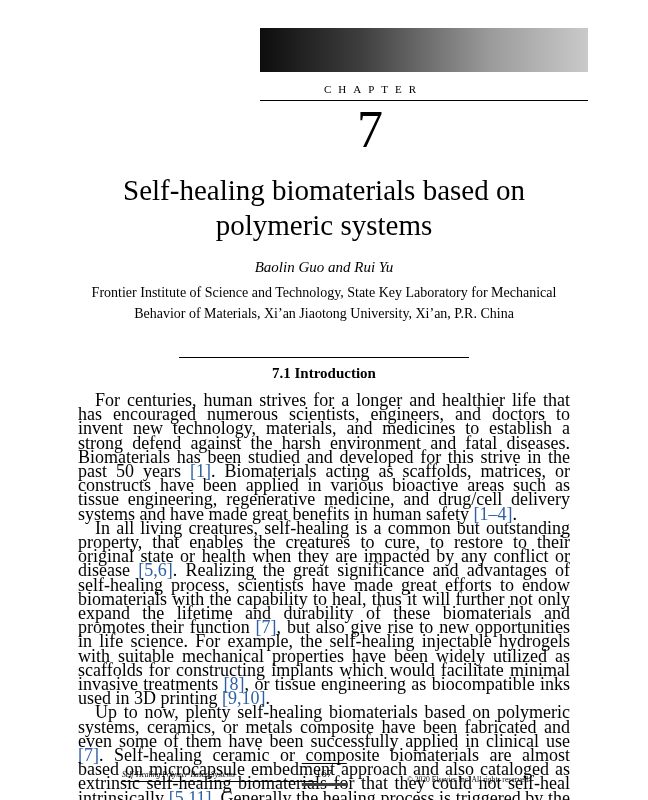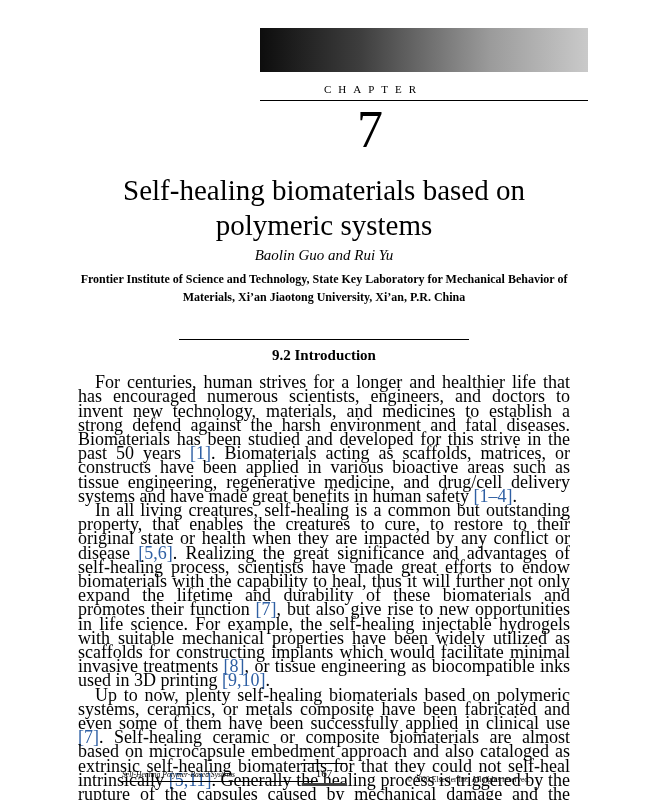--- a/index.html
+++ b/index.html
@@ -17,23 +17,23 @@
   .chapter-banner{width:360px;margin:28px 0 0 200px;}
   .gradient-bar{
     height:44px;width:100%;
     background:linear-gradient(90deg,var(--banner-dark) 0%,#3e3e3e 28%,#9b9b9b 64%,var(--banner-light) 100%);
   }
   .chapter-inner{width:220px;text-align:center;}
   .chapter-label{font-size:11px;letter-spacing:7px;margin-top:11px;text-indent:7px;}
   .chapter-rule{border-top:1.2px solid #000;margin-top:5px;width:100%;}
   .chapter-number{font-size:52px;line-height:1.05;margin-top:2px;}
   
-  .title{font-weight:400;font-size:29px;line-height:1.22;text-align:center;max-width:500px;margin:15px auto 4px;}
+  .title{font-weight:400;font-size:29px;line-height:1.22;text-align:center;max-width:500px;margin:15px auto 16px;}
   .authors{text-align:center;font-style:italic;font-size:15px;}
-  .affiliation{text-align:center;font-weight:bold;font-size:12px;line-height:1.45;max-width:505px;margin:7px auto 0;}
+  .affiliation{text-align:center;font-weight:normal;font-size:14px;line-height:1.45;max-width:505px;margin:7px auto 0;}
   
   .section-rule{width:290px;border-top:1px solid #000;margin:33px auto 0;}
   .section-heading{text-align:center;font-size:15px;font-weight:bold;margin:7px 0 0;}
   
   .content{width:492px;margin:11px auto 0;font-size:18px;line-height:14.2px;text-align:justify;}
   .content p{margin:0;text-indent:17px;}
   .cite{color:var(--cite);cursor:pointer;}
   
   .footer{position:absolute;left:62px;right:58px;bottom:16px;display:flex;justify-content:space-between;align-items:flex-end;}
   .footer-left{font-size:7.6px;width:225px;line-height:1.25;}
@@ -63,21 +63,21 @@
     </div>
   </div>
 
   <h1 class="title">Self-healing biomaterials based on polymeric systems</h1>
 
   <div class="authors">Baolin Guo and Rui Yu</div>
 
   <div class="affiliation">Frontier Institute of Science and Technology, State Key Laboratory for Mechanical Behavior of Materials, Xi’an Jiaotong University, Xi’an, P.R. China</div>
 
   <div class="section-rule"></div>
-  <h2 class="section-heading">9.2 Introduction</h2>
+  <h2 class="section-heading">7.1 Introduction</h2>
 
   <div class="content">
       <p><span>For centuries, human strives for a longer and healthier life that has encouraged numerous scientists, engineers, and doctors to invent new technology, materials, and medicines to establish a strong defend against the harsh environment and fatal diseases. Biomaterials has been studied and developed for this strive in the past 50 years </span><span class="cite">[1]</span><span>. Biomaterials acting as scaffolds, matrices, or constructs have been applied in various bioactive areas such as tissue engineering, regenerative medicine, and drug/cell delivery systems and have made great benefits in human safety </span><span class="cite">[1–4]</span><span>.</span></p>
       <p><span>In all living creatures, self-healing is a common but outstanding property, that enables the creatures to cure, to restore to their original state or health when they are impacted by any conflict or disease </span><span class="cite">[5,6]</span><span>. Realizing the great significance and advantages of self-healing process, scientists have made great efforts to endow biomaterials with the capability to heal, thus it will further not only expand the lifetime and durability of these biomaterials and promotes their function </span><span class="cite">[7]</span><span>, but also give rise to new opportunities in life science. For example, the self-healing injectable hydrogels with suitable mechanical properties have been widely utilized as scaffolds for constructing implants which would facilitate minimal invasive treatments </span><span class="cite">[8]</span><span>, or tissue engineering as biocompatible inks used in 3D printing </span><span class="cite">[9,10]</span><span>.</span></p>
       <p><span>Up to now, plenty self-healing biomaterials based on polymeric systems, ceramics, or metals composite have been fabricated and even some of them have been successfully applied in clinical use </span><span class="cite">[7]</span><span>. Self-healing ceramic or composite biomaterials are almost based on microcapsule embedment approach and also cataloged as extrinsic self-healing biomaterials for that they could not self-heal intrinsically </span><span class="cite">[5,11]</span><span>. Generally the healing process is triggered by the rupture of the capsules caused by mechanical damage and the release of healing liquid into the cracks of matrix which contain monomer, finally a polymerization</span></p>
     </div>
 
   <div class="footer">
     <div class="footer-left">
       <div class="footer-series">Self-Healing Polymer-Based Systems</div>

